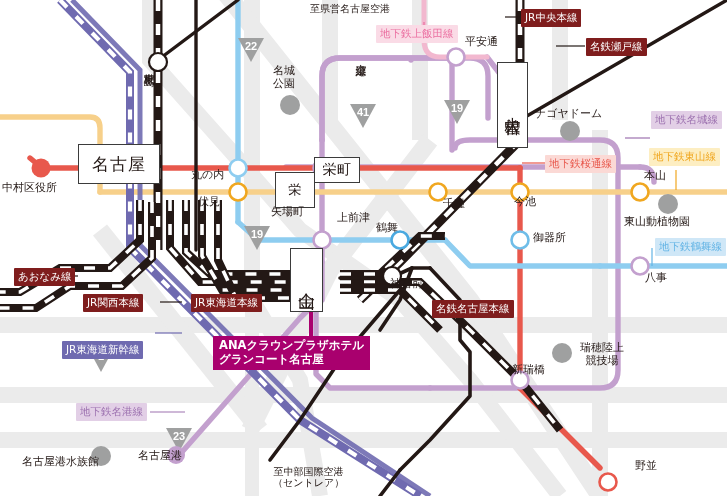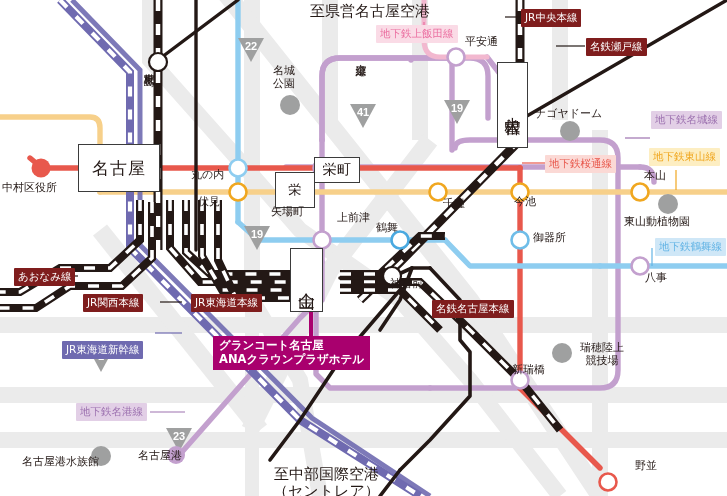--- a/index.html
+++ b/index.html
@@ -8,21 +8,21 @@
   #map-svg{position:absolute;left:0;top:0;width:727px;height:496px;}
 
   
   .lbl{position:absolute;white-space:nowrap;line-height:1.12;}
 
   
   .station-name{font-size:11px;color:#231815;letter-spacing:0px;}
   .station-name.vert{writing-mode:vertical-rl;text-orientation:upright;letter-spacing:1px;}
   .place-name{font-size:11px;color:#231815;text-align:center;}
   .place-name.two{line-height:1.15;}
-  .dest-name{font-size:15px;color:#231815;text-align:center;}
+  .dest-name{font-size:10px;color:#231815;text-align:center;}
 
   
   .station-box{
     position:absolute;background:#fff;border:1.3px solid #3b3b3b;
     display:flex;align-items:center;justify-content:center;
     font-size:17px;color:#231815;letter-spacing:1px;box-sizing:border-box;
   }
   .station-box.vert{writing-mode:vertical-rl;text-orientation:upright;line-height:1.0;}
   .station-box.small{font-size:13px;letter-spacing:0.5px;}
 
@@ -313,21 +313,21 @@
       <line x1="424" y1="31" x2="424" y2="22" stroke="#eb6ea0"></line>
       <line x1="155" y1="333" x2="182" y2="333" stroke="#6f6ab0"></line>
       <line x1="522" y1="163" x2="545" y2="163" stroke="#e8584c"></line>
       <line x1="625" y1="138" x2="650" y2="138" stroke="#9d72b0"></line>
       <line x1="676" y1="190" x2="676" y2="170" stroke="#f0a720"></line>
       <line x1="652" y1="266" x2="652" y2="248" stroke="#63b4e5"></line>
       <line x1="150" y1="412" x2="185" y2="412" stroke="#9d72b0"></line>
     </g>
   </svg>
 
-  <div class="station-box" style="left:78px;top:144px;width:82px;height:48px;">名古屋</div>
+  <div class="station-box" style="left:78px;top:144px;width:82px;height:40px;">名古屋</div>
 
   <div class="station-box small" style="left:275px;top:172px;width:40px;height:36px;">栄</div>
 
   <div class="station-box small" style="left:314px;top:157px;width:46px;height:26px;font-size:14px;">栄町</div>
 
   <div class="station-box vert" style="left:497px;top:62px;width:31px;height:86px;font-size:16px;">大曽根</div>
 
   <div class="station-box vert" style="left:290px;top:248px;width:33px;height:64px;font-size:17px;">金山</div>
 
   <div class="lbl station-name vert" style="left:142px;top:64px;">東枇杷島</div>
@@ -396,17 +396,17 @@
 
   <div class="line-tag tag-shinkansen" style="left:62px;top:341px;">JR東海道新幹線</div>
   <div class="line-tag tag-sakuradori" style="left:545px;top:155px;">地下鉄桜通線</div>
   <div class="line-tag tag-higashiyama" style="left:649px;top:148px;">地下鉄東山線</div>
   <div class="line-tag tag-meijo" style="left:651px;top:111px;">地下鉄名城線</div>
   <div class="line-tag tag-meiko" style="left:76px;top:403px;">地下鉄名港線</div>
   <div class="line-tag tag-tsurumai" style="left:655px;top:238px;">地下鉄鶴舞線</div>
   <div class="line-tag tag-kamiiida" style="left:376px;top:25px;">地下鉄上飯田線</div>
 
   <div id="hotel-label" style="left:213px;top:336px;">
+    <div>ANAクラウンプラザホテル</div>
     <div>グランコート名古屋</div>
-    <div>ANAクラウンプラザホテル</div>
   </div>
 
 </div>
 
 </body></html>

